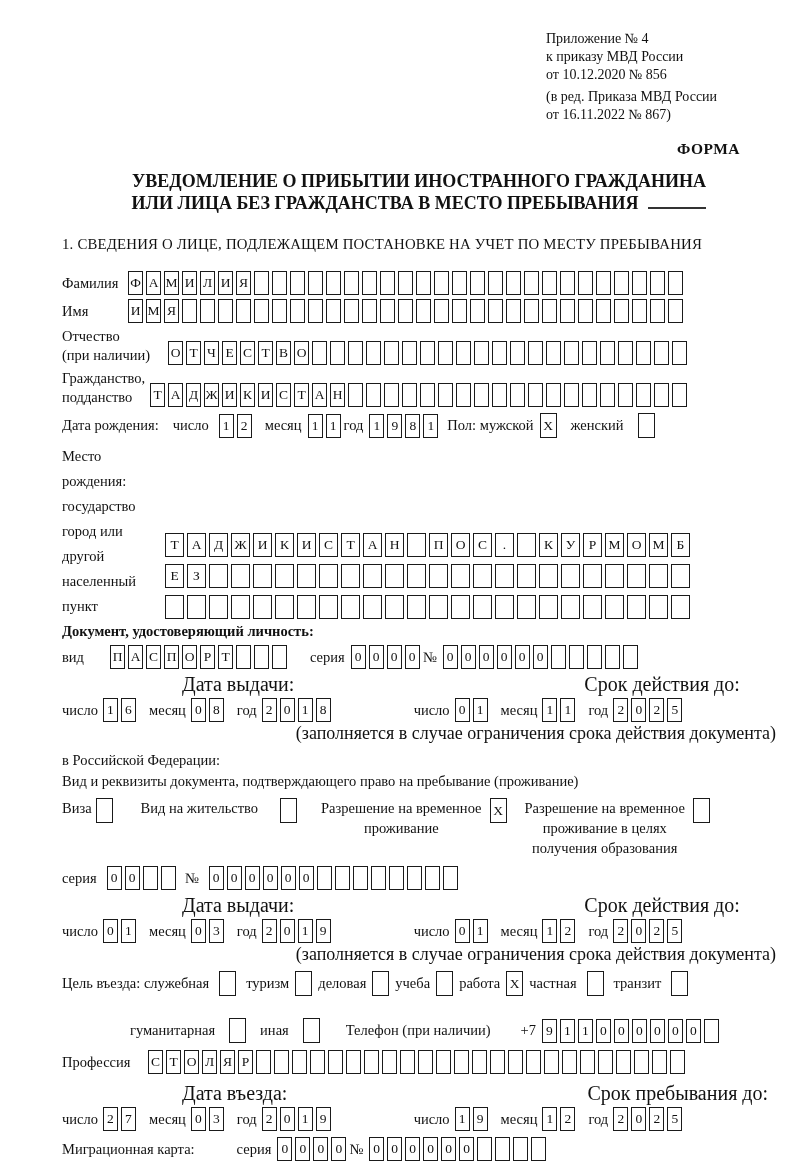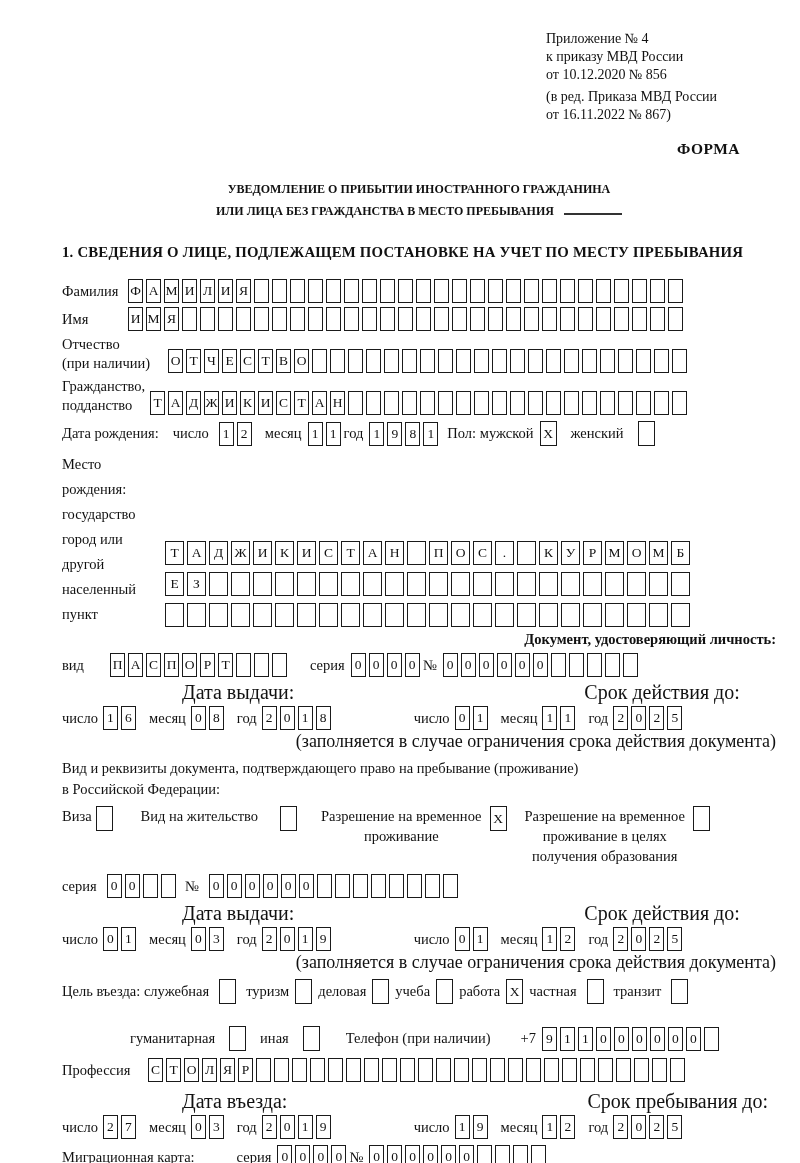--- a/index.html
+++ b/index.html
@@ -3,23 +3,23 @@
 <meta charset="utf-8">
 <style>
   * { box-sizing: border-box; }
   body { margin:0; background:#e8e8e8; }
   .page { width:800px; height:1163px; margin:0 auto; background:#fff;
           font-family:"Liberation Serif","DejaVu Serif",serif; color:#111;
           padding:30px 24px 0 62px; overflow:hidden; position:relative; }
   .hdr-block { width:220px; margin-left:auto; margin-right:10px; font-size:14px; line-height:18px; }
   .hdr-block .sub { margin-top:4px; }
   .forma { text-align:right; padding-right:36px; font-weight:bold; font-size:15.5px; margin-top:16px; letter-spacing:.5px; }
-  .title { text-align:center; font-weight:bold; font-size:12px; line-height:22px; margin-top:20px; }
+  .title { text-align:center; font-weight:bold; font-size:18px; line-height:22px; margin-top:12px; }
   .blank-line { display:inline-block; width:58px; border-bottom:2px solid #333; height:14px; margin-left:10px; }
-  .sec-head { font-weight:bold; font-size:14.8px; margin-top:22px; letter-spacing:.2px; }
+  .sec-head { font-weight:normal; font-size:14.8px; margin-top:22px; letter-spacing:.2px; }
 
   .row { display:flex; align-items:center; margin-bottom:4px; }
   .lbl { font-size:14.5px; flex:none; }
   .cells { display:flex; flex:none; }
   .cell { flex:none; display:flex; align-items:center; justify-content:center;
           width:15px; height:24px; border:1.5px solid #1a1a1a; margin-right:3px;
           font-size:13.5px; background:#fff; }
   .wide .cell { width:19px; }
   .checkbox .cell { width:17px; height:25px; margin-right:0; }
 
@@ -33,21 +33,21 @@
   .dgroup .lbl { margin-right:5px; }
   .dgroup .cells { margin-right:10px; }
   .note-right { text-align:right; font-size:18px; margin-top:1px; margin-bottom:6px; }
 
   .para { font-size:14.5px; line-height:21px; margin-top:4px; }
   .opts-row { display:flex; align-items:flex-start; margin-top:6px; margin-bottom:8px; }
   .opt { display:flex; align-items:flex-start; }
   .optlines { text-align:center; font-size:14.5px; line-height:20px; }
   .opt .checkbox { margin-left:8px; margin-top:0; }
 
-  .center-bold { text-align:right; font-weight:bold; font-size:14.5px; margin:4px 0 5px 0; }
+  .center-bold { text-align:left; font-weight:bold; font-size:14.5px; margin:4px 0 5px 0; }
   .gap6 { width:6px; flex:none; } .gap10 { width:10px; flex:none; }
   .gap14 { width:14px; flex:none; } .gap20 { width:20px; flex:none; }
 </style>
 </head>
 <body>
 
 <div class="page">
 
   <div class="hdr-block">
     <div>Приложение № 4</div>
@@ -431,22 +431,22 @@
             <span class="cell">2</span>
             <span class="cell">0</span>
             <span class="cell">2</span>
             <span class="cell">5</span>
           </span>
       </span>
     </div>
     <div class="note-right">(заполняется в случае ограничения срока действия документа)</div>
 
     <div class="para">
+      <div>в Российской Федерации:</div>
       <div>Вид и реквизиты документа, подтверждающего право на пребывание (проживание)</div>
-      <div>в Российской Федерации:</div>
     </div>
 
     <div class="opts-row">
       <span class="opt">
         <span class="optlines">Виза</span>
         <span class="cells checkbox" style="margin-left: 4px; display: flex;">
             <span class="cell"></span>
           </span>
       </span>
       <span style="width:28px; flex:none"></span>

